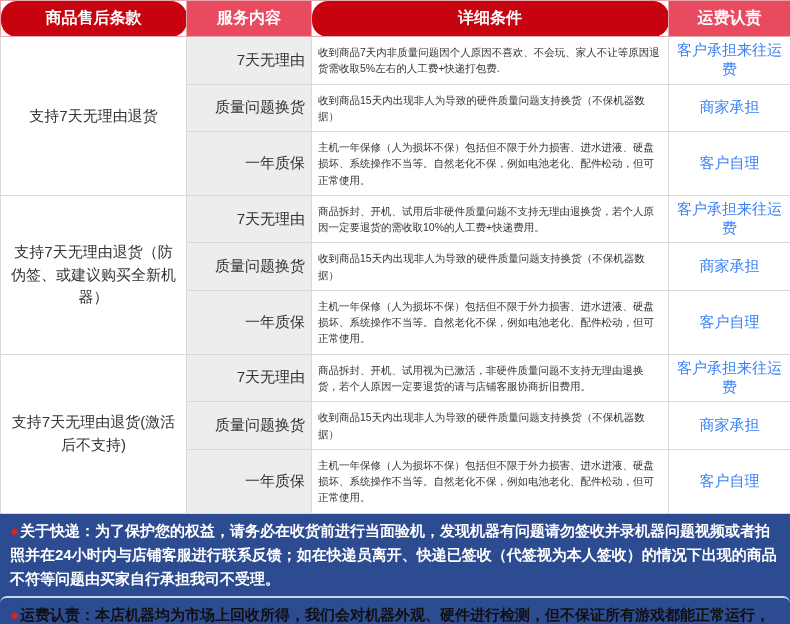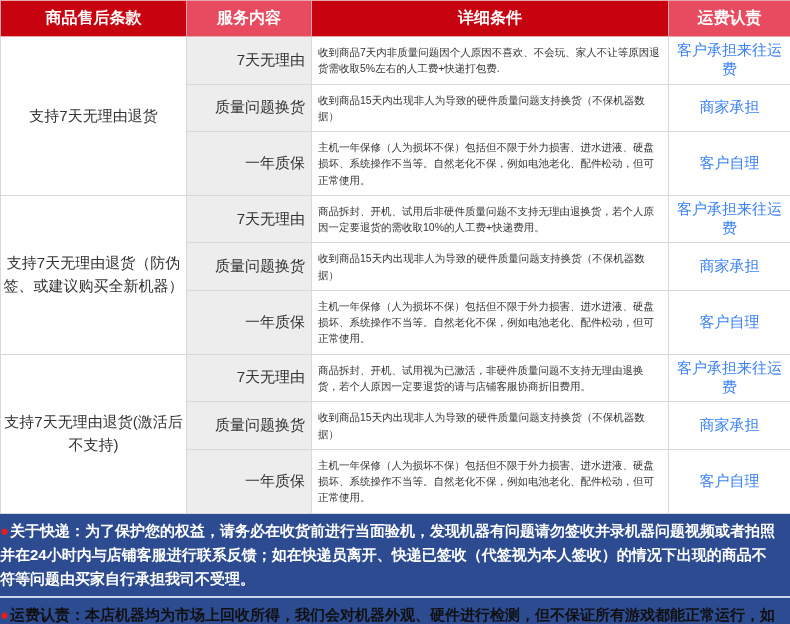--- a/index.html
+++ b/index.html
@@ -12,26 +12,26 @@
   col.c2 { width: 125px; }
   col.c3 { width: 357px; }
   col.c4 { width: 122px; }
 
   th, td { border: 1px solid #d9d9d9; vertical-align: middle; }
 
   thead th {
     height: 36px; color: #fff; font-size: 16px; font-weight: bold;
     text-align: center; border-color: #e6a7ad;
   }
-  th.hdr-dark { background: #c7030f; }
+  th.hdr-dark { background: #c7030f; border-radius: 16px; }
   th.hdr-pink { background: #e84a5f; }
 
   td.policy-cell {
     background: #fff; color: #333; font-size: 15px; text-align: center;
-    padding: 4px 0; line-height: 1.5;
+    padding: 4px 8px; line-height: 1.5;
   }
   td.service-cell {
     background: #ededed; color: #333; font-size: 15px; text-align: right;
     padding: 4px 6px;
   }
   td.detail-cell {
     background: #fff; color: #333; font-size: 10.5px; text-align: left;
     padding: 7px 6px; line-height: 1.55;
   }
   td.freight-cell {
@@ -39,23 +39,24 @@
     padding: 4px 4px;
   }
   tr.r-tall td { height: 40px; }
   tr.r-mid  td { height: 36px; }
   tr.r-short td { height: 28px; }
 
   
   .notices { width: 790px; background: #2c4b90; }
   .notice {
     display: flex; align-items: center;
-    padding: 5px 10px 5px 0;
+    padding: 5px 10px 5px 10px;
     border-top: 2px solid #c9d4ee;
     background: #2c4b90;
+    border-radius: 7px;
   }
   .notice:first-child { border-top: none; }
   .notice p {
     font-size: 15px; font-weight: bold; color: #fff; line-height: 1.6;
     word-break: break-all;
   }
   .notice.notice-dark-text p { color: #101010; }
   .notice .bullet { color: #e01f1f; margin-right: 1px; font-size: 15px; }
   .n1 { min-height: 76px; }
   .n2 { min-height: 78px; }

